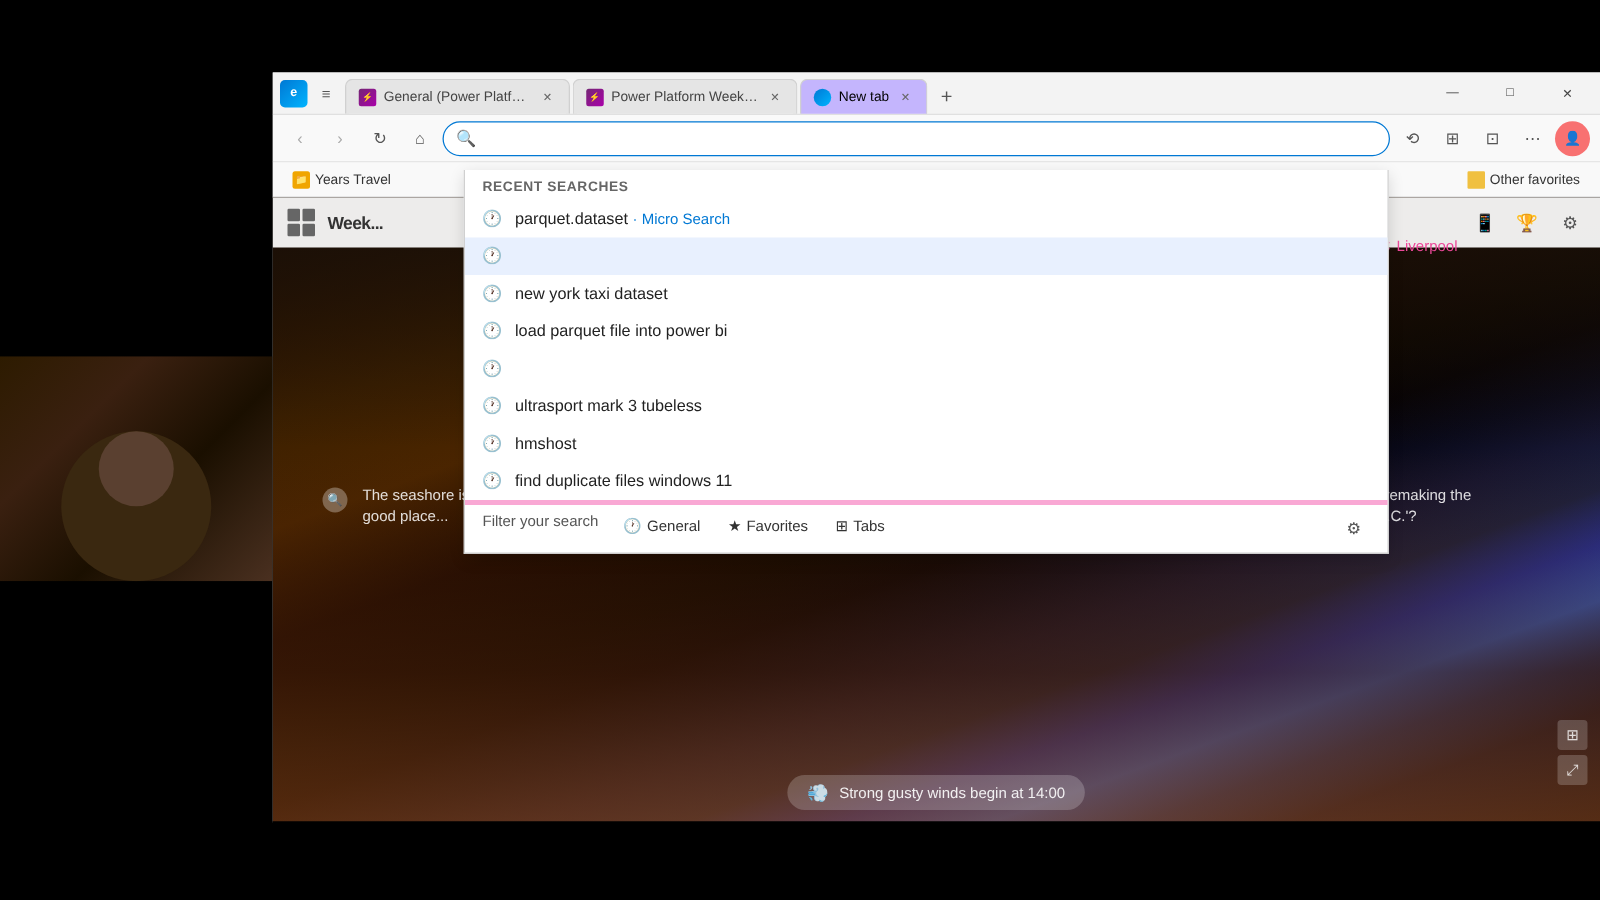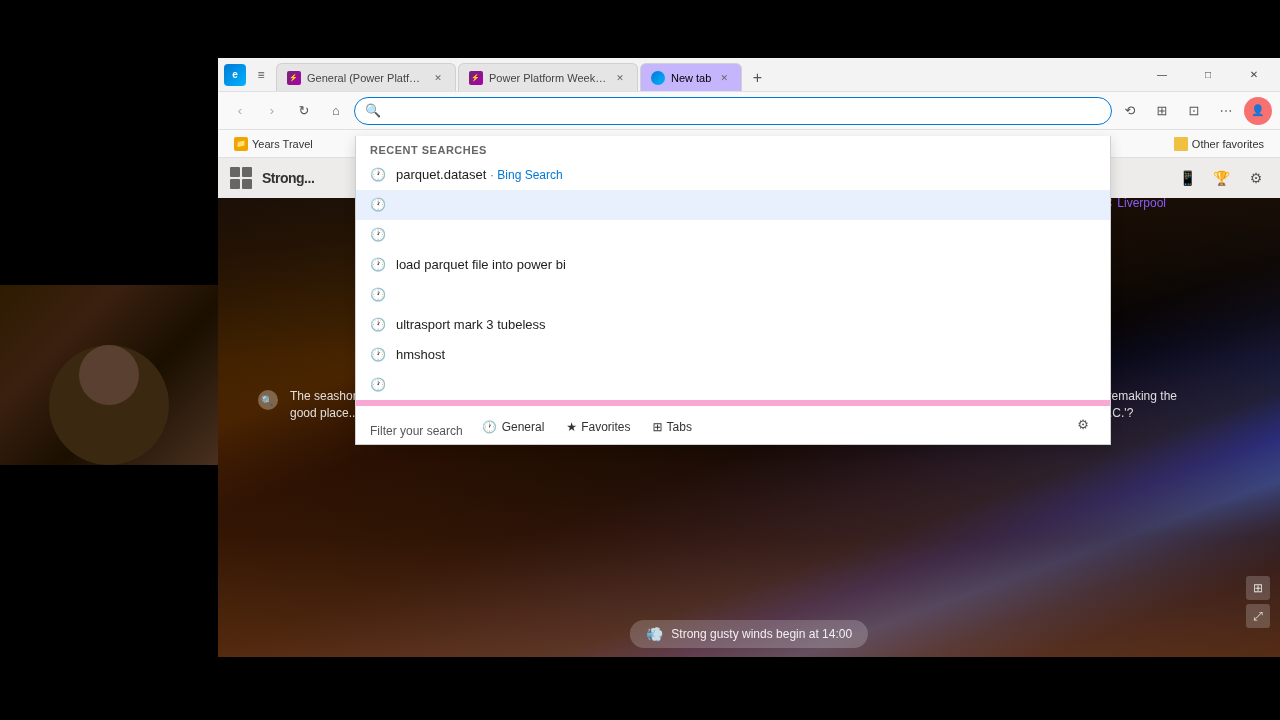--- a/index.html
+++ b/index.html
@@ -209,21 +209,21 @@
       outline: none;
       font-size: 13px;
       color: #000;
       background: transparent;
       cursor: text;
     }
 
     
     .dropdown-overlay {
       position: absolute;
-      left: 0; top: 38px;
+      left: 16px; top: 38px;
       right: 0;
       background: #fff;
       border: 1px solid #d0d0d0;
       border-top: none;
       box-shadow: 0 4px 12px rgba(0,0,0,0.15);
       z-index: 100;
     }
     .dropdown-header {
       padding: 8px 14px 4px;
       font-size: 11px;
@@ -248,23 +248,23 @@
       color: #666;
       font-size: 13px;
     }
     .dropdown-item .item-text { flex: 1; }
     .dropdown-item .bing-label {
       color: #0078d4;
       font-size: 12px;
     }
     .dropdown-footer {
       display: flex;
-      align-items: flex-end;
+      align-items: flex-start;
       padding: 6px 14px;
-      border-top: 6px solid #f9a8d4;
+      border-top: 4px solid #f9a8d4;
       gap: 2px;
     }
     .footer-label {
       font-size: 12px;
       color: #555;
       margin-right: 8px;
     }
     .footer-btn {
       display: flex;
       align-items: center;
@@ -436,24 +436,24 @@
       letter-spacing: -0.5px;
     }
     .ms-bar-right {
       margin-left: auto;
       display: flex;
       align-items: center;
       gap: 10px;
     }
     .weather-widget {
       display: flex;
-      align-items: flex-end;
+      align-items: flex-start;
       gap: 5px;
       font-size: 12px;
-      color: #8b5cf6;
+      color: #ec4899;
       margin-top: 44px;
     }
     .weather-icon {
       font-size: 16px;
     }
     .ms-bar-icon {
       width: 24px; height: 24px;
       border: none; background: transparent;
       cursor: pointer; border-radius: 4px;
       display: flex; align-items: center; justify-content: center;
@@ -608,30 +608,31 @@
       <span class="search-icon">🔍</span>
       <input class="address-input" type="text" value="" style="">
 
       <div class="dropdown-overlay">
         <div class="dropdown-header">RECENT SEARCHES</div>
 
         <div class="dropdown-item">
           <span class="item-icon">🕐</span>
           <span class="item-text">
             <span>parquet.dataset</span>
-            <span class="bing-label">· Bing Search</span>
+            <span class="bing-label">· Micro Search</span>
           </span>
         </div>
 
         <div class="dropdown-item highlighted">
           <span class="item-icon">🕐</span>
         </div>
 
         <div class="dropdown-item">
           <span class="item-icon">🕐</span>
+          <span class="item-text">new york taxi dataset</span>
         </div>
 
         <div class="dropdown-item">
           <span class="item-icon">🕐</span>
           <span class="item-text">load parquet file into power bi</span>
         </div>
 
         <div class="dropdown-item">
           <span class="item-icon">🕐</span>
         </div>
@@ -641,20 +642,21 @@
           <span class="item-text">ultrasport mark 3 tubeless</span>
         </div>
 
         <div class="dropdown-item">
           <span class="item-icon">🕐</span>
           <span class="item-text">hmshost</span>
         </div>
 
         <div class="dropdown-item">
           <span class="item-icon">🕐</span>
+          <span class="item-text">find duplicate files windows 11</span>
         </div>
 
         <div class="dropdown-footer">
           <span class="footer-label">Filter your search</span>
           <button class="footer-btn">
             <span class="footer-btn-icon">🕐</span>
             <span>General</span>
           </button>
           <button class="footer-btn">
             <span class="footer-btn-icon">★</span>
@@ -694,21 +696,21 @@
   <div class="content">
     <div class="bg-image">
 
       <div class="ms-bar">
         <div class="ms-grid">
           <div class="ms-grid-cell"></div>
           <div class="ms-grid-cell"></div>
           <div class="ms-grid-cell"></div>
           <div class="ms-grid-cell"></div>
         </div>
-        <span class="ms-logo">Strong...</span>
+        <span class="ms-logo">Week...</span>
         <div class="ms-bar-right">
           <div class="weather-widget">
             <span class="weather-icon">🌤</span>
             <span>7°C</span>
             <span>Liverpool</span>
           </div>
           <button class="ms-bar-icon">📱</button>
           <button class="ms-bar-icon">🏆</button>
           <button class="ms-bar-icon">⚙</button>
         </div>

